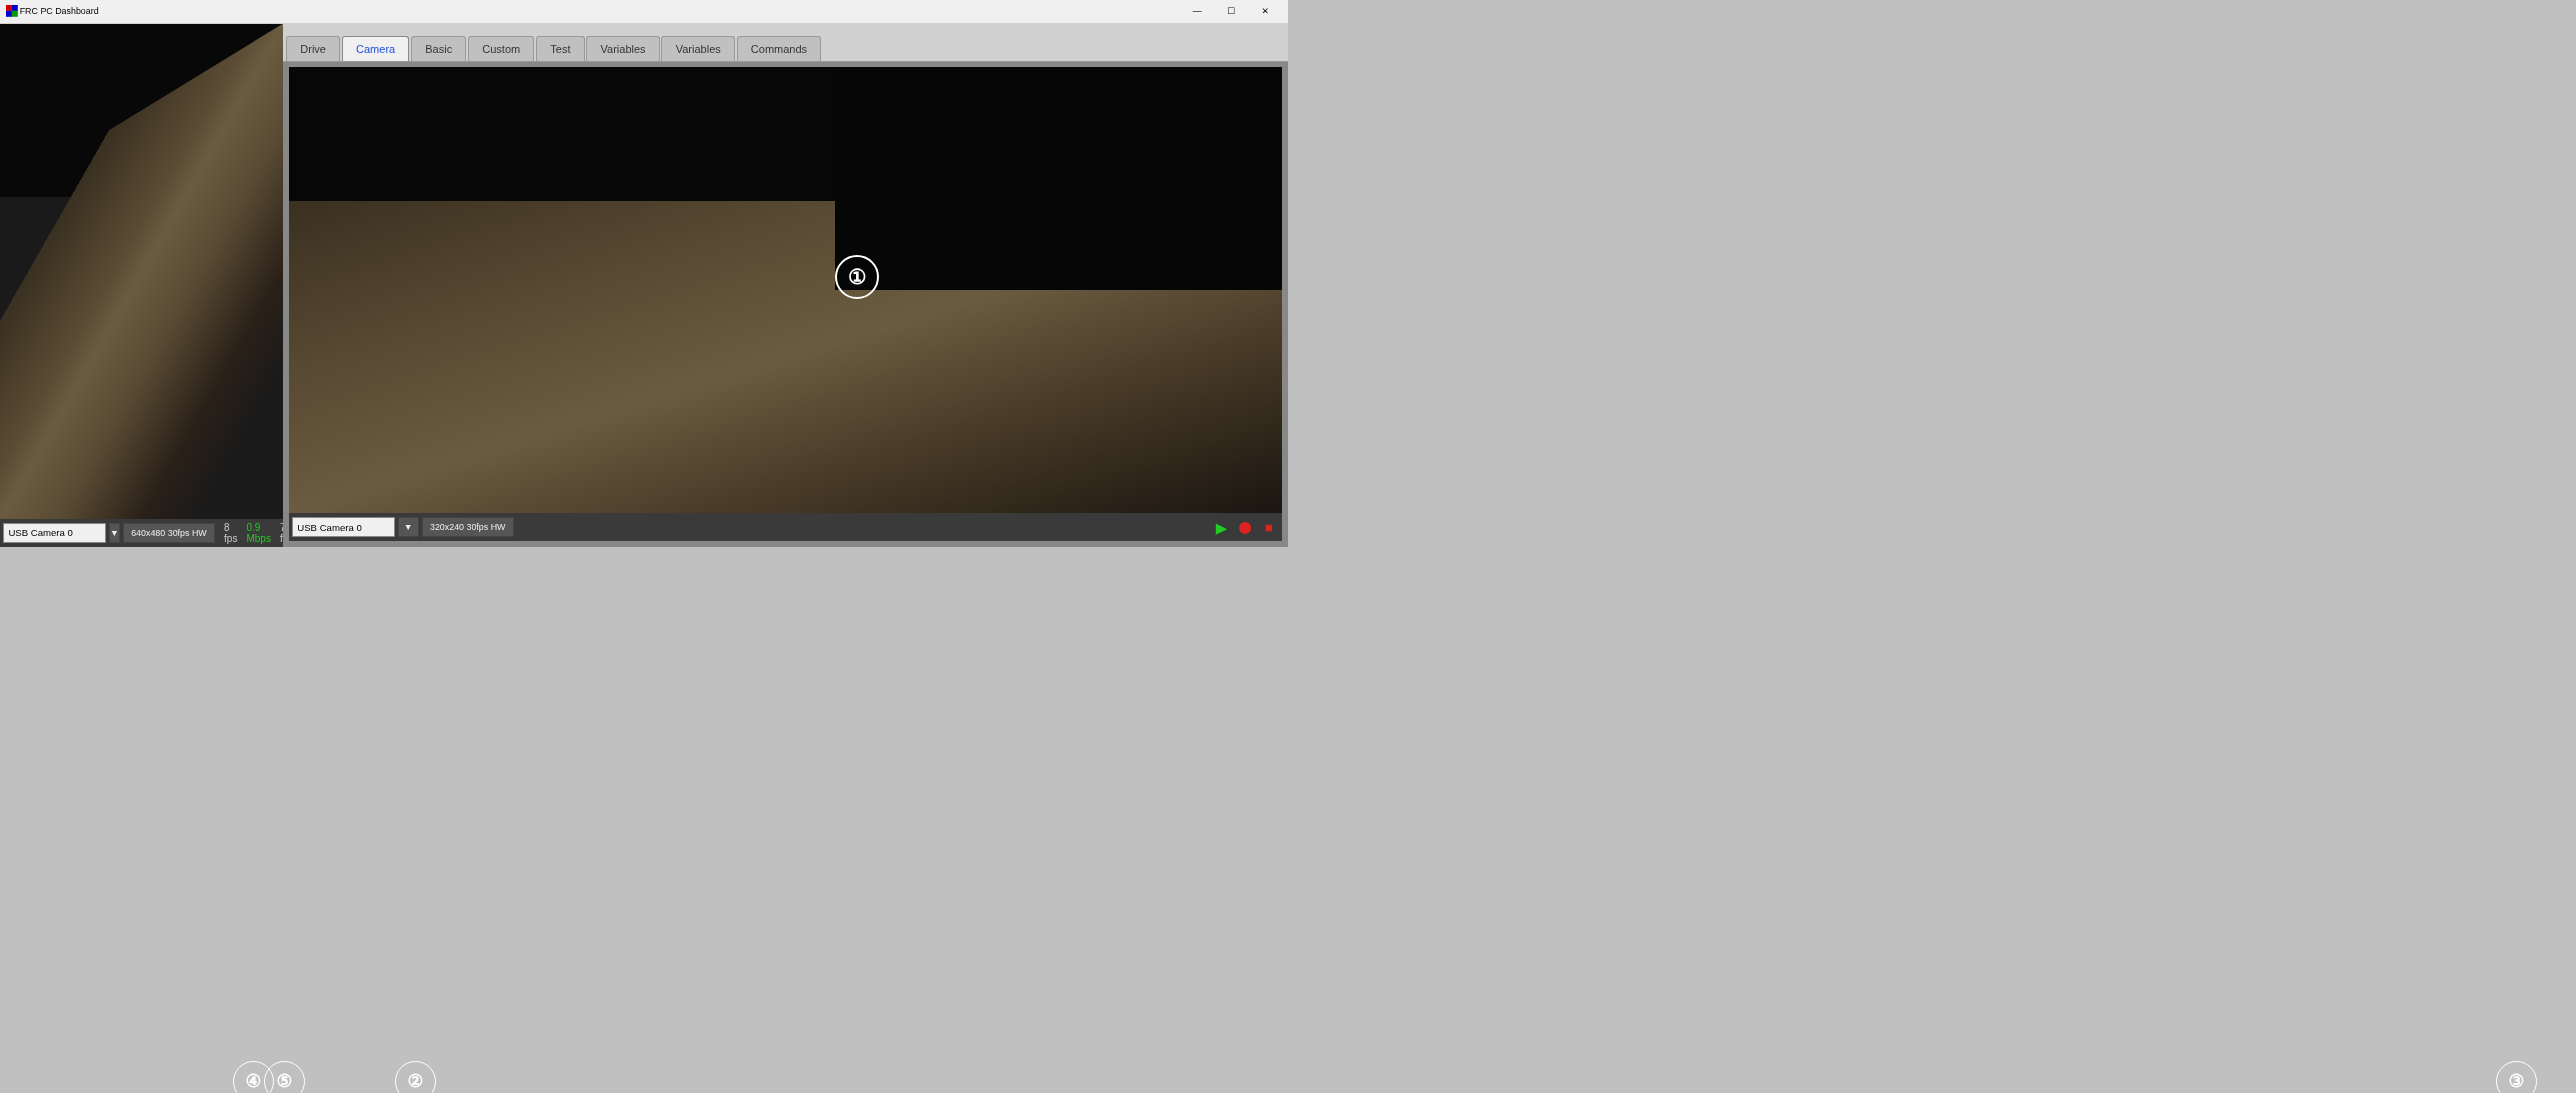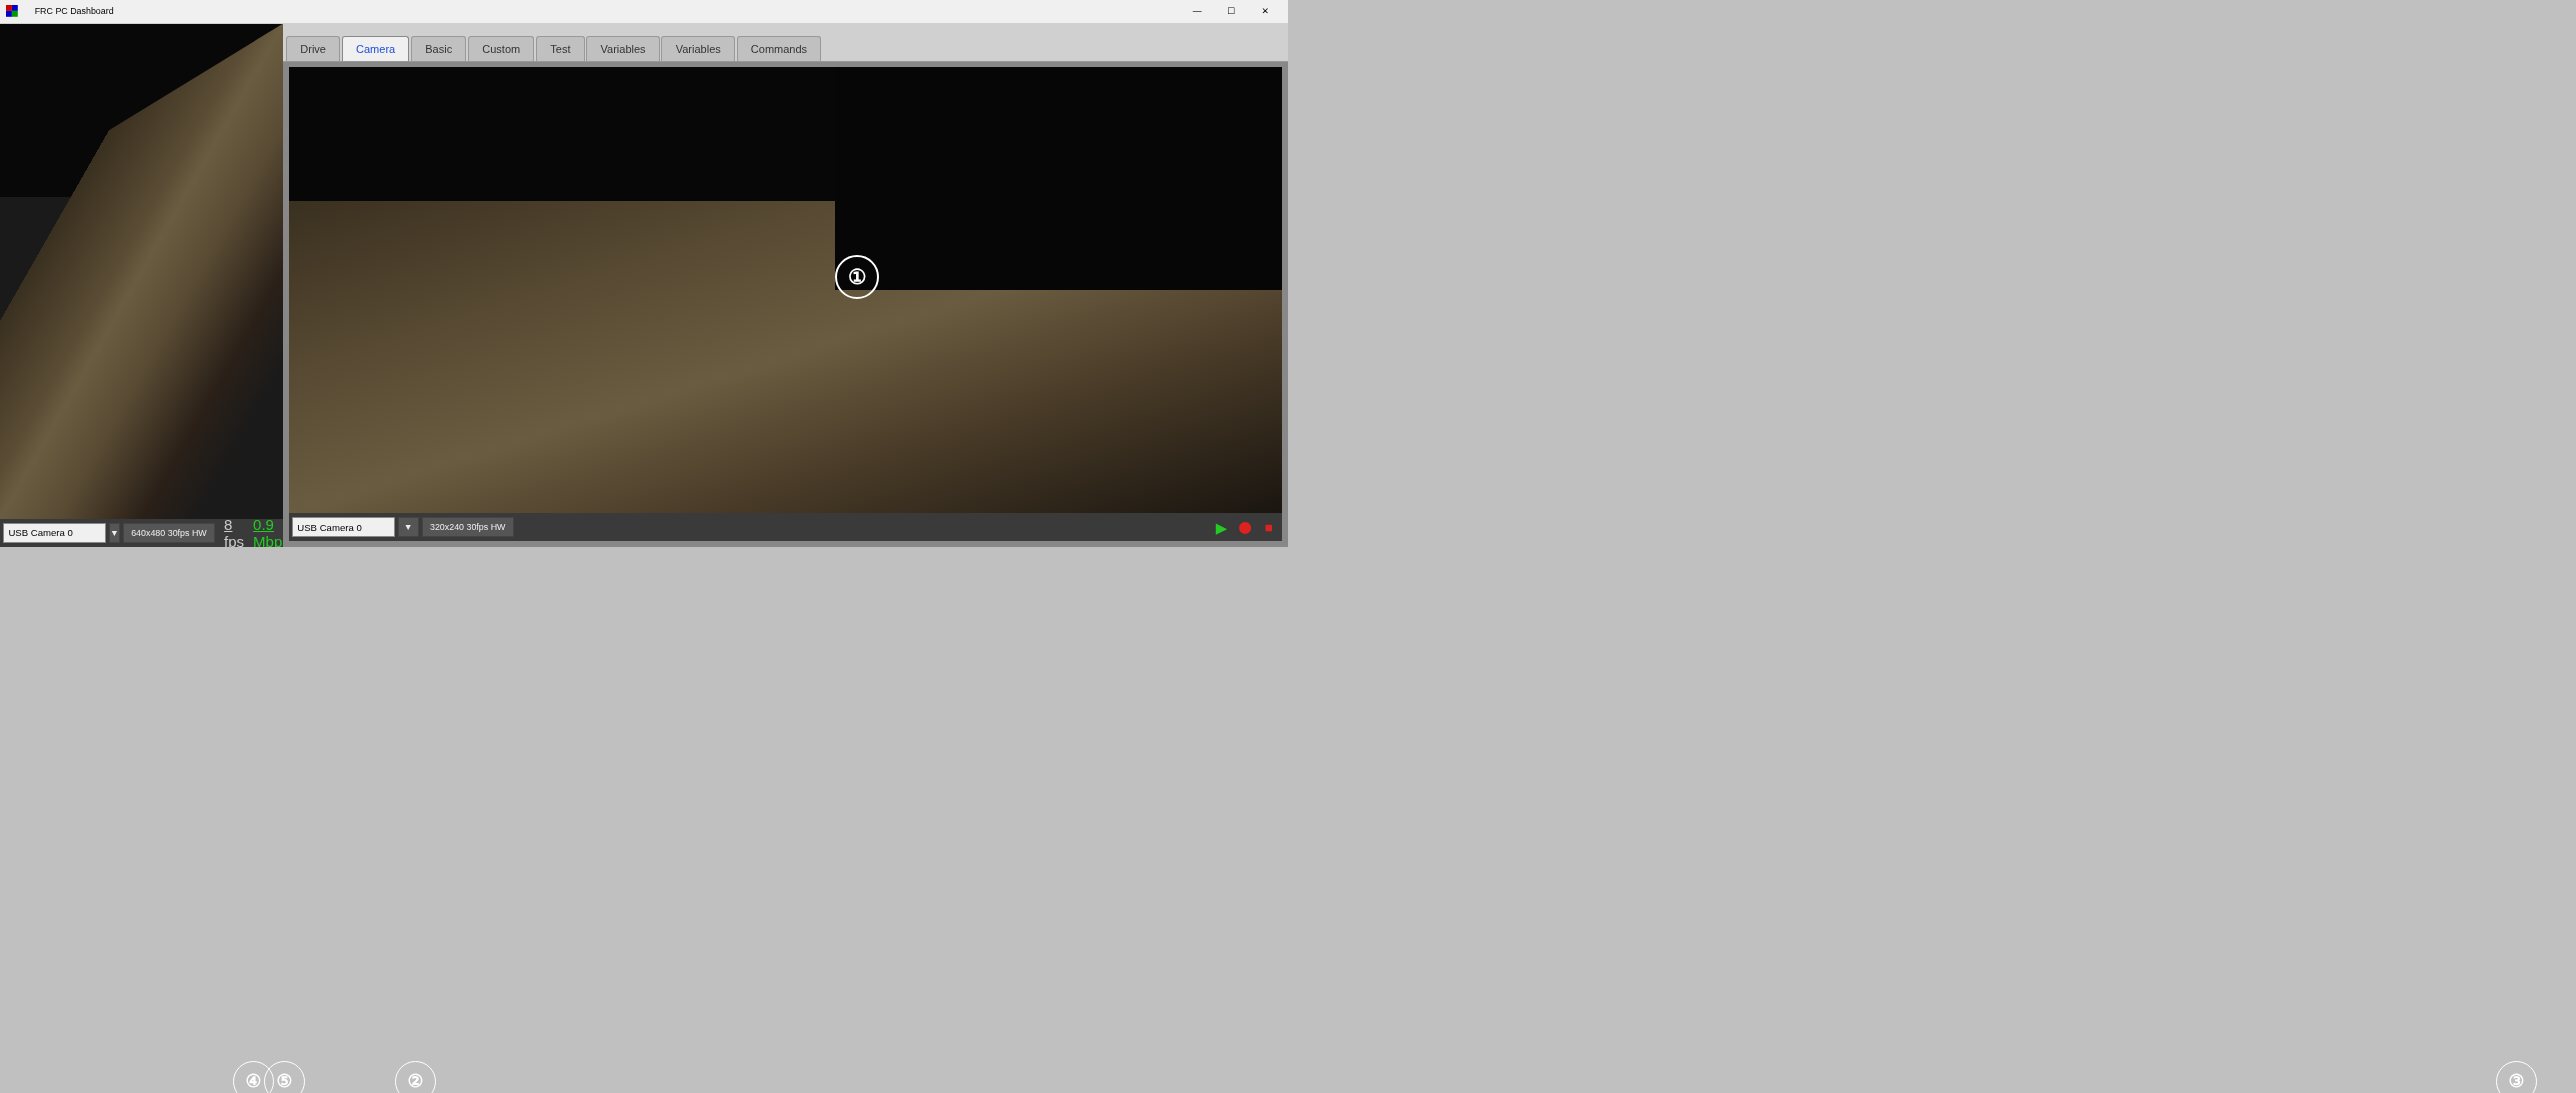--- a/index.html
+++ b/index.html
@@ -20,21 +20,21 @@
       display: flex;
       align-items: center;
       justify-content: space-between;
       padding: 0 5.9px;
       border-bottom: 0.7px solid #d0d0d0;
     }
 
     .title-bar-left {
       display: flex;
       align-items: center;
-      gap: 17px;
+      gap: 2px;
     }
 
     .title-bar-icon {
       width: 11.8px;
       height: 11.8px;
       display: flex;
       align-items: center;
       justify-content: center;
     }
 
@@ -193,24 +193,23 @@
       border: 0.7px solid #444;
       height: 20.7px;
       padding: 0 7.4px;
       color: #eee;
       font-size: 8.9px;
       cursor: pointer;
       white-space: nowrap;
     }
 
     .cam-stat {
-      font-size: 15px;
+      font-size: 10px;
       color: #ccc;
       padding: 0 3px;
-      text-decoration: underline;
     }
 
     .cam-stat.green {
       color: #22cc22;
     }
 
     .cam-spacer {
       flex: 1;
     }
 

